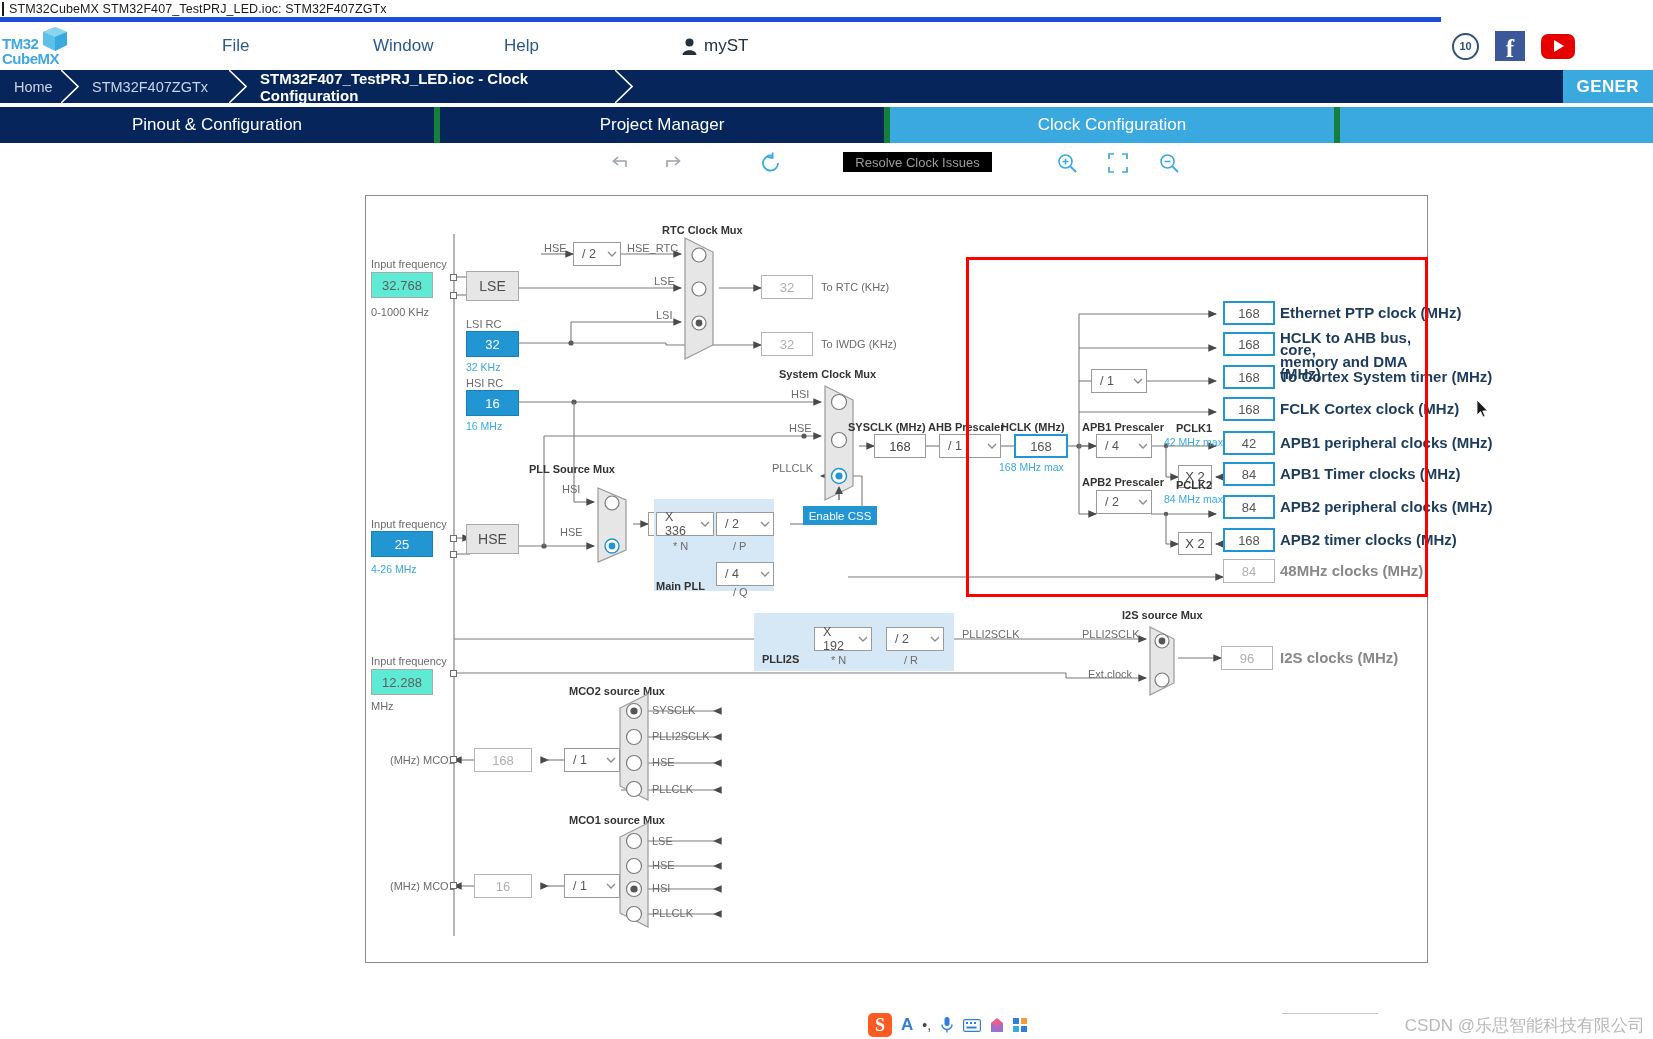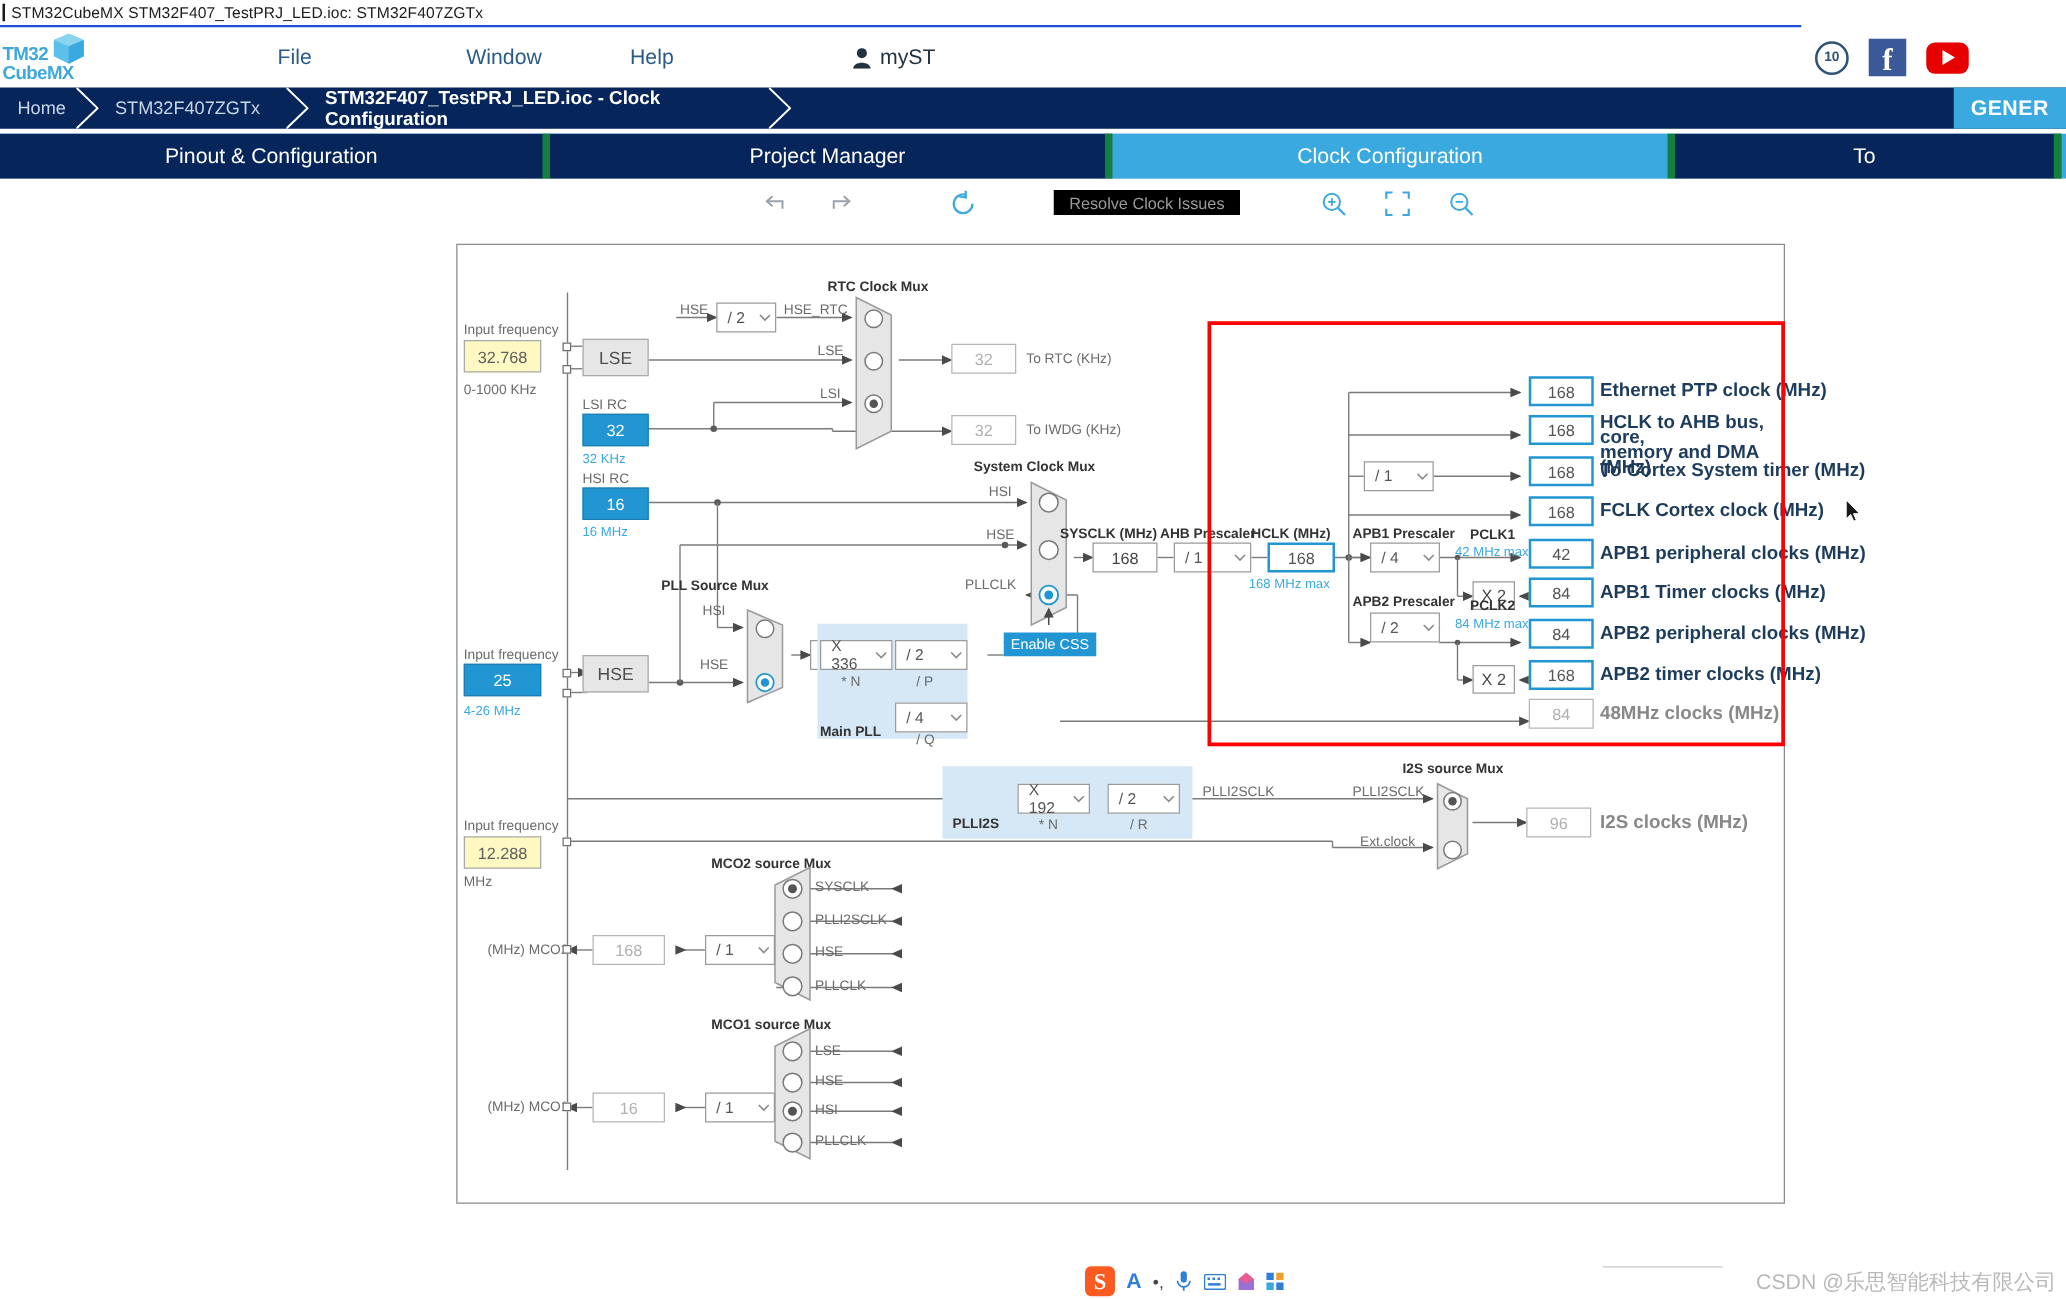--- a/index.html
+++ b/index.html
@@ -8,21 +8,21 @@
     width: 1653px; height: 1039px;
     background: #ffffff;
     font-family: "Liberation Sans", sans-serif;
     overflow: hidden;
   }
   #app { position: relative; width: 1653px; height: 1039px; }
 
   
   .titlebar {
     position: absolute; left: 0; top: 0; width: 1441px; height: 22px;
-    background: #ffffff; border-bottom: 2px solid #1d4ed8;
+    background: #ffffff; border-bottom: 5px solid #1d4ed8;
     display: flex; align-items: center;
   }
   .titlebar .tb-caret {
     width: 2px; height: 14px; background: #1a1a1a; margin-left: 2px; margin-right: 5px;
   }
   .titlebar .tb-text { font-size: 12.5px; color: #1b1b1b; letter-spacing: 0.1px; }
 
   
   .menubar {
     position: absolute; left: 0; top: 22px; width: 1653px; height: 48px;
@@ -111,21 +111,21 @@
     background: #ffffff; border: 1px solid #8a8a8a;
   }
   .canvas-inner { position: absolute; left: 0; top: 0; width: 100%; height: 100%; }
 
   .lbl { position: absolute; font-size: 11px; color: #6b6b6b; white-space: nowrap; }
   .lbl-dark { position: absolute; font-size: 11px; color: #333333; white-space: nowrap; font-weight: bold;}
   .lbl-blue { position: absolute; font-size: 10.5px; color: #3aa9e0; white-space: nowrap; }
   .lbl-out { position: absolute; font-size: 15px; color: #1d3c5c; white-space: nowrap; font-weight: bold; line-height: 12px;}
 
   .box-gray {
-    position: absolute; border: 1px solid #a9a9a9; background: #fef9c3;
+    position: absolute; border: 1px solid #a9a9a9; background: #5eead4;
     display: flex; align-items: center; justify-content: center;
     font-size: 13px; color: #5e5e5e;
   }
   .box-white {
     position: absolute; border: 1px solid #9a9a9a; background: #ffffff;
     display: flex; align-items: center; justify-content: center;
     font-size: 13px; color: #444444;
   }
   .box-white-dim {
     position: absolute; border: 1px solid #b5b5b5; background: #ffffff;
@@ -254,21 +254,20 @@
         <path d="M0 0 L17 16.5 L0 33" fill="none" stroke="#ffffff" stroke-width="1.6"></path>
       </svg>
     </div>
   </div>
   <div class="gener-btn">GENER</div>
 
   <div class="tabbar">
     <div class="tab" style="width:440px">Pinout &amp; Configuration</div>
     <div class="tab" style="width:450px">Project Manager</div>
     <div class="tab selected" style="width:450px">Clock Configuration</div>
-    <div class="tab" style="width:309px">To</div>
   </div>
 
   <div class="toolbar"></div>
 
   <svg class="tbtn" style="left:610px" width="22" height="22" viewBox="0 0 22 22">
     <path d="M16 15 L16 9 L4 9" fill="none" stroke="#9aa3ab" stroke-width="1.6"></path>
     <path d="M8 5 L3.5 9 L8 13" fill="none" stroke="#9aa3ab" stroke-width="1.6"></path>
   </svg>
   <svg class="tbtn" style="left:661px" width="22" height="22" viewBox="0 0 22 22">
     <path d="M6 15 L6 9 L18 9" fill="none" stroke="#9aa3ab" stroke-width="1.6"></path>

